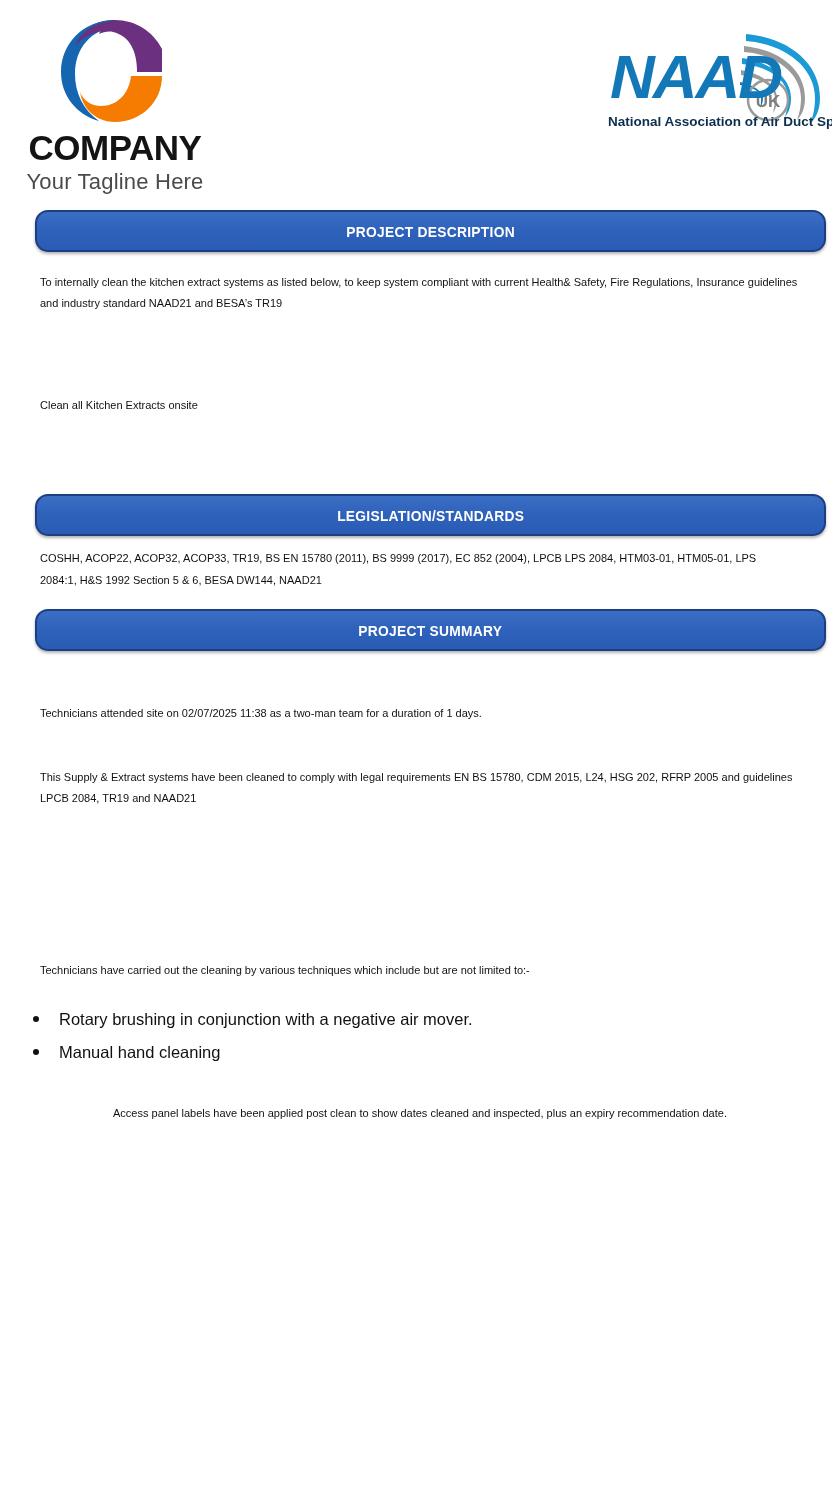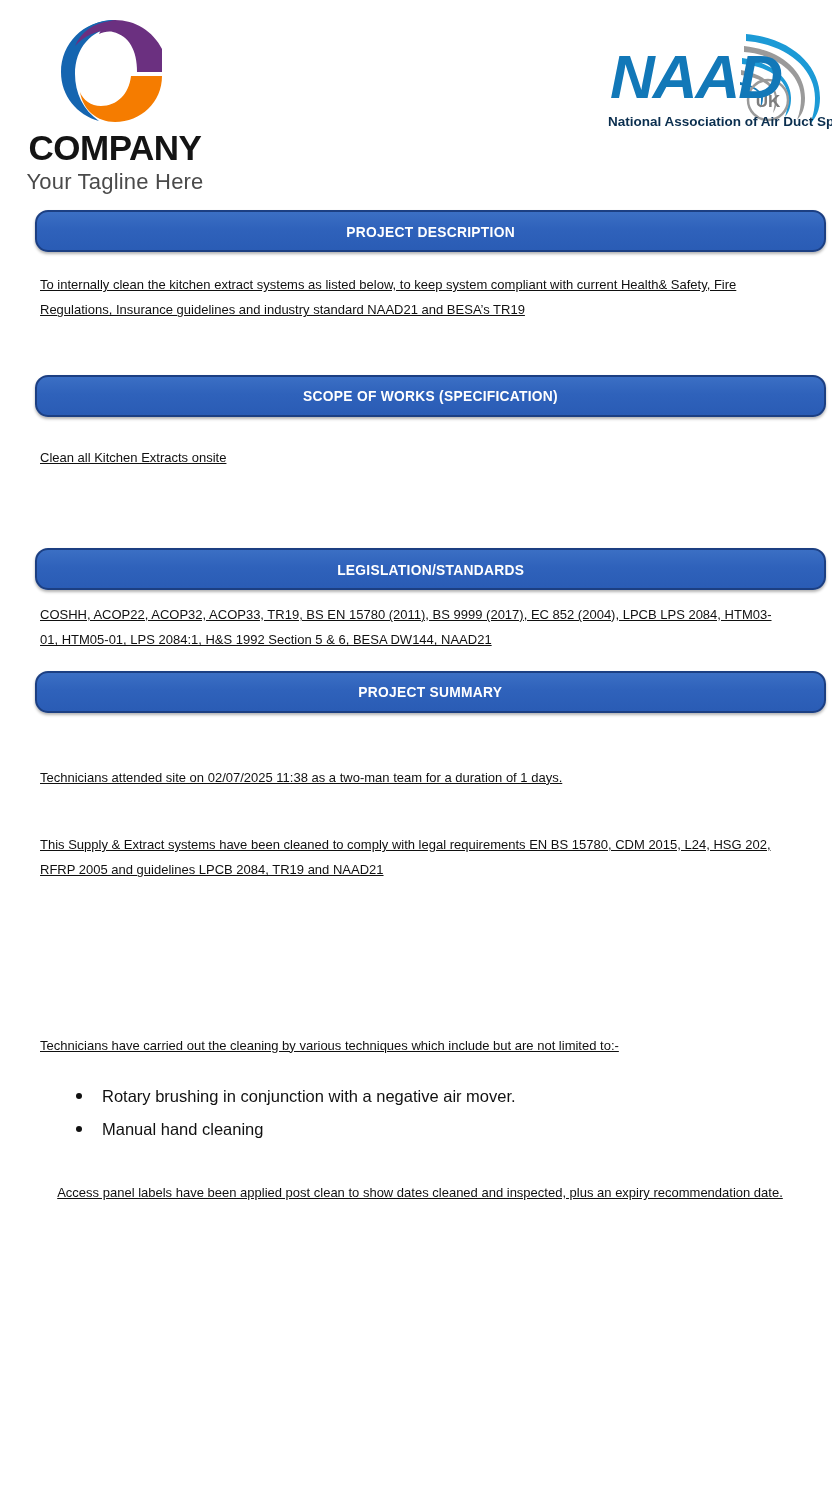--- a/index.html
+++ b/index.html
@@ -93,45 +93,44 @@
     font-weight: bold;
     font-size: 15px;
     letter-spacing: 0.3px;
     transform: scaleX(0.92);
     white-space: nowrap;
   }
 
   
   .body-text {
     font-family: "Liberation Sans", sans-serif;
-    font-size: 13px;
+    font-size: 11px;
     line-height: 1.95;
     color: #111111;
     margin: 0 40px 0 40px;
-    text-decoration: underline;
   }
 
   .block-desc      { margin-top: 20px; }
   .block-scope     { margin-top: 28px; }
   .block-legis     { margin-top: 12px; margin-right: 55px; }
   .block-summary-1 { margin-top: 52px; }
   .block-summary-2 { margin-top: 42px; }
   .block-techniques{ margin-top: 150px; }
   .block-access    { margin-top: 34px; text-align: center; }
 
   
   .gap-sm  { height: 18px; }
   .gap-md  { height: 52px; }
   .gap-lg  { height: 78px; }
 
   
   .bullets {
     list-style: none;
     margin: 22px 0 0 0;
-    padding: 0 40px 0 76px;
+    padding: 0 40px 0 33px;
   }
   .bullets li {
     position: relative;
     font-family: "Liberation Sans", sans-serif;
     font-size: 16.5px;
     line-height: 2.0;
     color: #111111;
     padding-left: 26px;
   }
   .bullets li::before {
@@ -188,23 +187,20 @@
     </div>
   </div>
 
   <div class="section-bar">
     <span class="bar-title">PROJECT DESCRIPTION</span>
   </div>
   <p class="body-text block-desc">To internally clean the kitchen extract systems as listed below, to keep system compliant with current Health&amp; Safety, Fire Regulations, Insurance guidelines and industry standard NAAD21 and BESA’s TR19</p>
 
   <div class="gap-md"></div>
 
-  <div class="section-bar">
-    <span class="bar-title">SCOPE OF WORKS (SPECIFICATION)</span>
-  </div>
   <p class="body-text block-scope">Clean all Kitchen Extracts onsite</p>
 
   <div class="gap-lg"></div>
 
   <div class="section-bar">
     <span class="bar-title">LEGISLATION/STANDARDS</span>
   </div>
   <p class="body-text block-legis">COSHH, ACOP22, ACOP32, ACOP33, TR19, BS EN 15780 (2011), BS 9999 (2017), EC 852 (2004), LPCB LPS 2084, HTM03-01, HTM05-01, LPS 2084:1, H&amp;S 1992 Section 5 &amp; 6, BESA DW144, NAAD21</p>
 
   <div class="gap-sm"></div>

